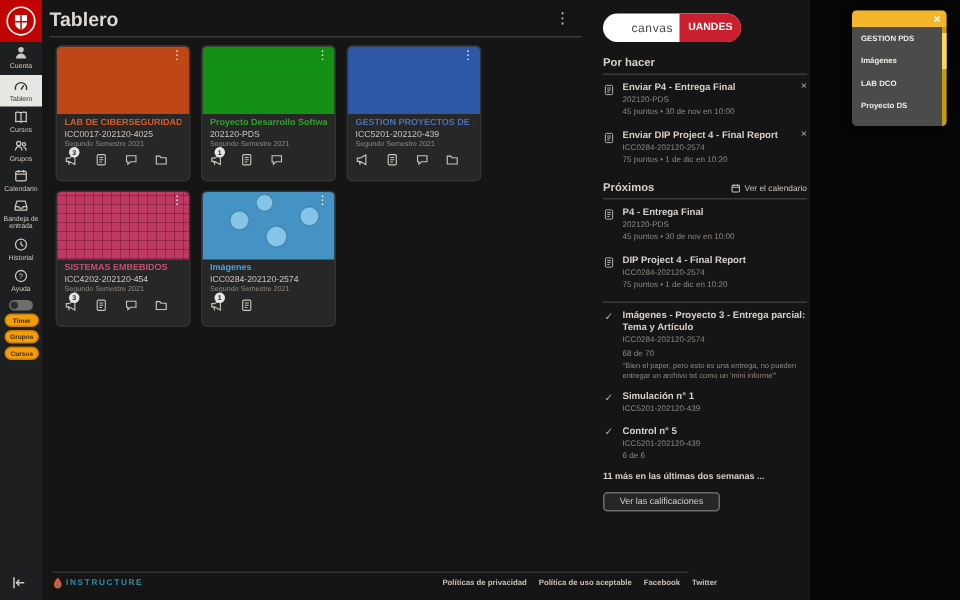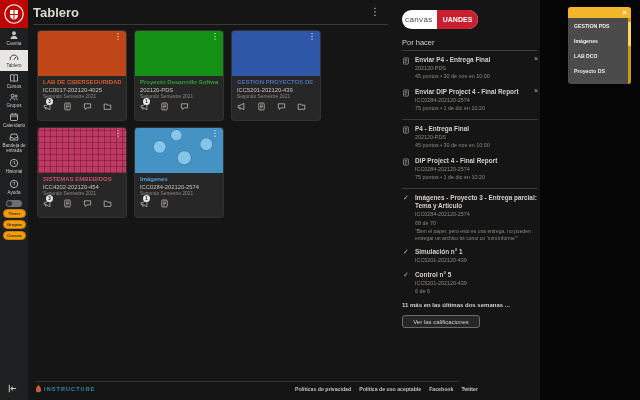--- a/index.html
+++ b/index.html
@@ -46,24 +46,24 @@
       repeating-linear-gradient(90deg,rgba(60,0,25,.32) 0 1px,transparent 1px 6px),
       repeating-linear-gradient(0deg,rgba(60,0,25,.32) 0 1px,transparent 1px 6px)}
   .c4{background:#4493c4;background-image:
       radial-gradient(9px at 28% 42%,#85c6e8 60%,#3a7ba6 72%,transparent 76%),
       radial-gradient(10px at 56% 66%,#85c6e8 60%,#3a7ba6 72%,transparent 76%),
       radial-gradient(9px at 81% 36%,#85c6e8 60%,#3a7ba6 72%,transparent 76%),
       radial-gradient(8px at 47% 16%,#85c6e8 60%,#3a7ba6 72%,transparent 76%)}
   .t0{color:#d65c2b}.t1{color:#2fa32f}.t2{color:#4a6fb5}.t3{color:#c94f6d}.t4{color:#4da3d9}
   
   #right{position:absolute;left:402px;top:8px;width:136px}
-  .cpill{display:inline-flex;align-items:center;background:#fff;border-radius:10px;height:19px;overflow:hidden;padding-left:3px}
+  .cpill{display:inline-flex;align-items:center;background:#fff;border-radius:10px;height:19px;overflow:hidden;padding-left:19px}
   .cpill .cv{color:#4a4a4a;font-size:8px;letter-spacing:.4px}
   .cpill .ua{background:#ca1f2f;color:#fff;font-size:7px;font-weight:bold;height:100%;display:flex;align-items:center;padding:0 6px;margin-left:4px}
-  .sec-h{font-size:7.5px;font-weight:normal;color:#d5d0c9;margin-top:9px}
+  .sec-h{font-size:7.5px;font-weight:bold;color:#d5d0c9;margin-top:9px}
   .rule{height:1px;background:#3a3a3a;margin:3px 0 5px}
   .todo-item{position:relative;padding-left:13px;padding-right:10px;margin-bottom:7px}
   .ti-icon{position:absolute;left:0;top:1px;color:#b5b0a8}
   .ti-title{font-size:6.4px;font-weight:bold;color:#d5d0c9;line-height:1.25;cursor:pointer}
   .ti-sub{font-size:5.4px;color:#8d8880;margin-top:1px;line-height:1.35}
   .ti-close{position:absolute;right:0;top:-1px;color:#b5b0a8;font-size:7px;cursor:pointer}
   .prox-row{display:flex;justify-content:space-between;align-items:flex-end;margin-top:9px}
   .cal-link{font-size:5.6px;color:#c8c3bc;display:flex;gap:2px;align-items:center;cursor:pointer}
   .fb-item{position:relative;padding-left:13px;margin-bottom:6px}
   .fb-check{position:absolute;left:1px;top:0;color:#b5b0a8;font-size:7px}
@@ -375,20 +375,30 @@
             <rect x="2.4" y="1.4" width="7.2" height="9.2" rx="1" fill="none" stroke="currentColor" stroke-width="1"></rect>
             <path d="M4.2 4h3.6M4.2 6h3.6M4.2 8h2.4" stroke="currentColor" stroke-width="1"></path>
           </svg>
       </span>
       <div class="ti-title">Enviar DIP Project 4 - Final Report</div>
       <div class="ti-sub">ICC0284-202120-2574</div>
       <div class="ti-sub">75 puntos • 1 de dic en 10:20</div>
       <span class="ti-close">×</span>
     </div>
 
+    <div class="prox-row">
+      <span class="sec-h" style="margin-top:0">Próximos</span>
+      <span class="cal-link">
+        <svg width="7" height="7" viewBox="0 0 12 12">
+            <rect x="1.8" y="2.6" width="8.4" height="7.6" rx="1" fill="none" stroke="currentColor" stroke-width="1.2"></rect>
+            <path d="M1.8 4.9h8.4M4 1.5v2M8 1.5v2" stroke="currentColor" stroke-width="1.2"></path>
+          </svg>
+        <span>Ver el calendario</span>
+      </span>
+    </div>
     <div class="rule"></div>
 
     <div class="todo-item">
       <span class="ti-icon">
         <svg width="8" height="8" viewBox="0 0 12 12">
             <rect x="2.4" y="1.4" width="7.2" height="9.2" rx="1" fill="none" stroke="currentColor" stroke-width="1"></rect>
             <path d="M4.2 4h3.6M4.2 6h3.6M4.2 8h2.4" stroke="currentColor" stroke-width="1"></path>
           </svg>
       </span>
       <div class="ti-title">P4 - Entrega Final</div>

